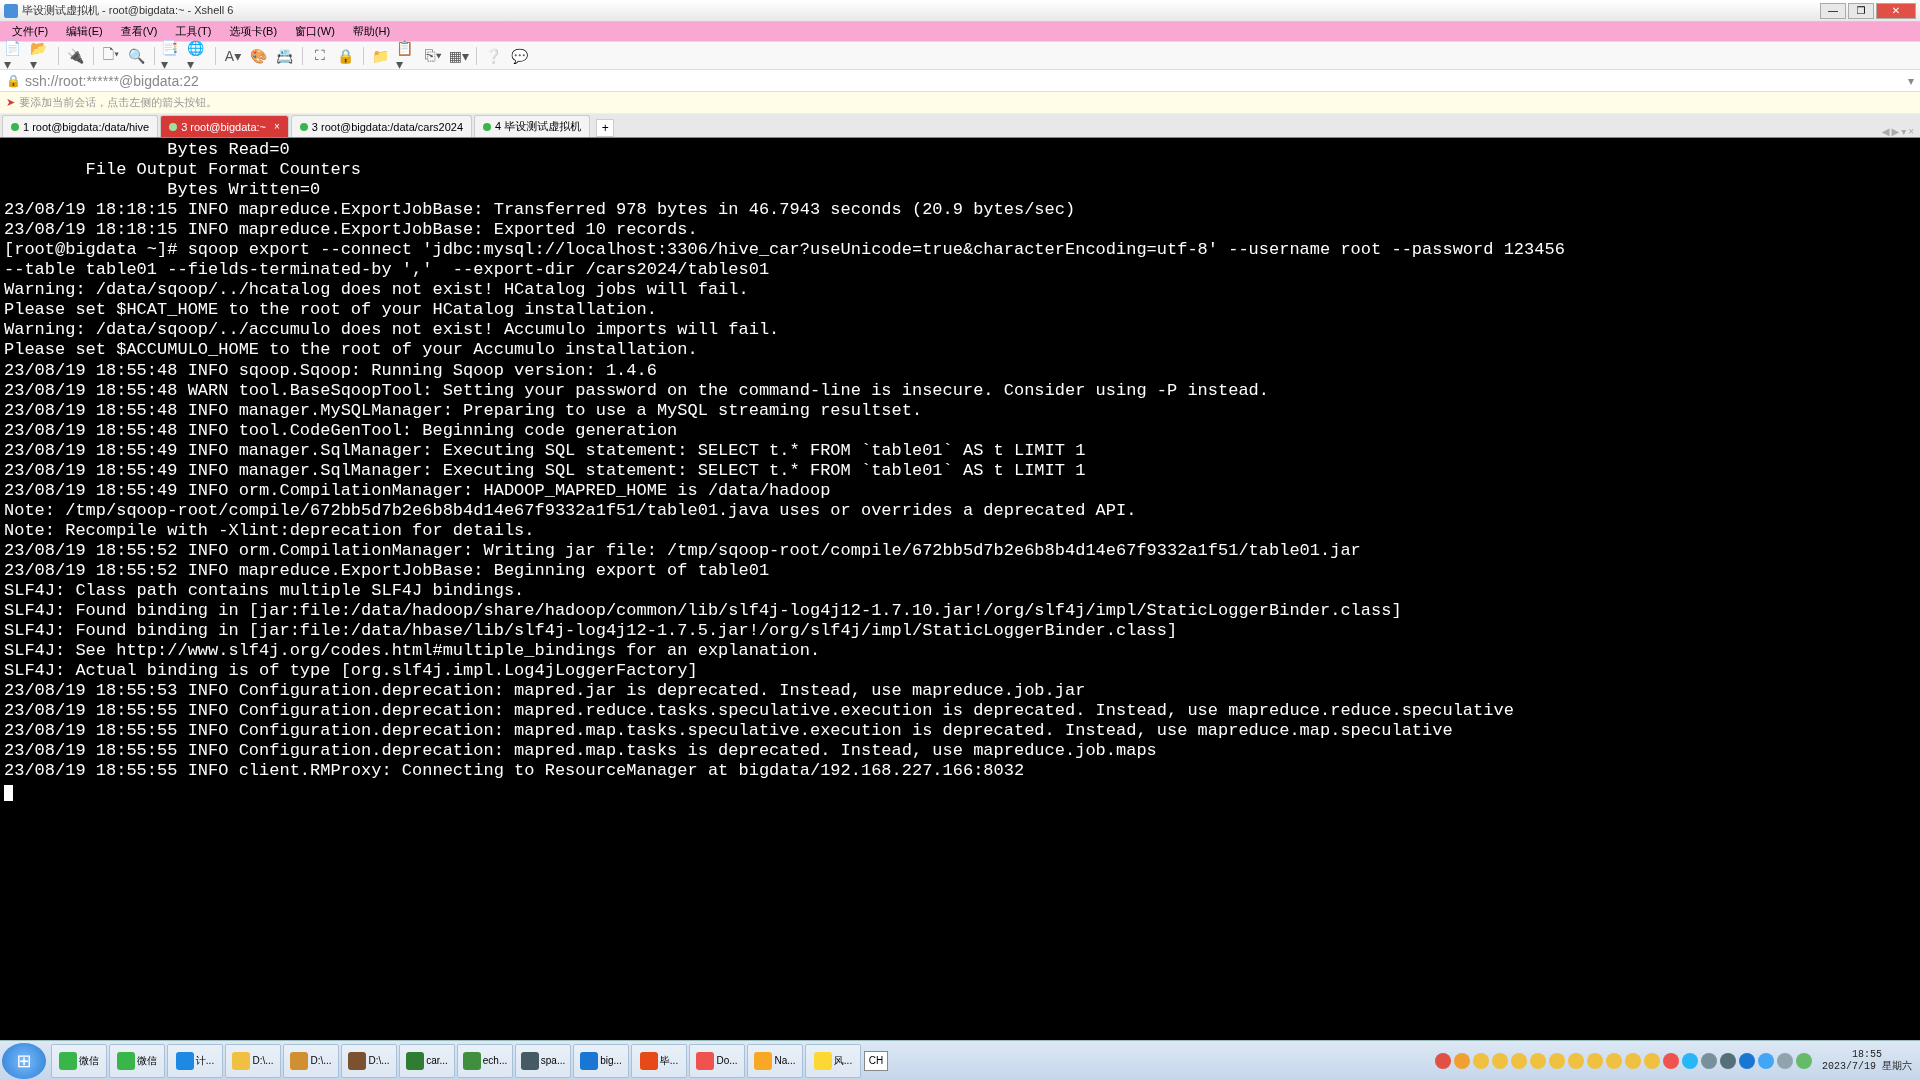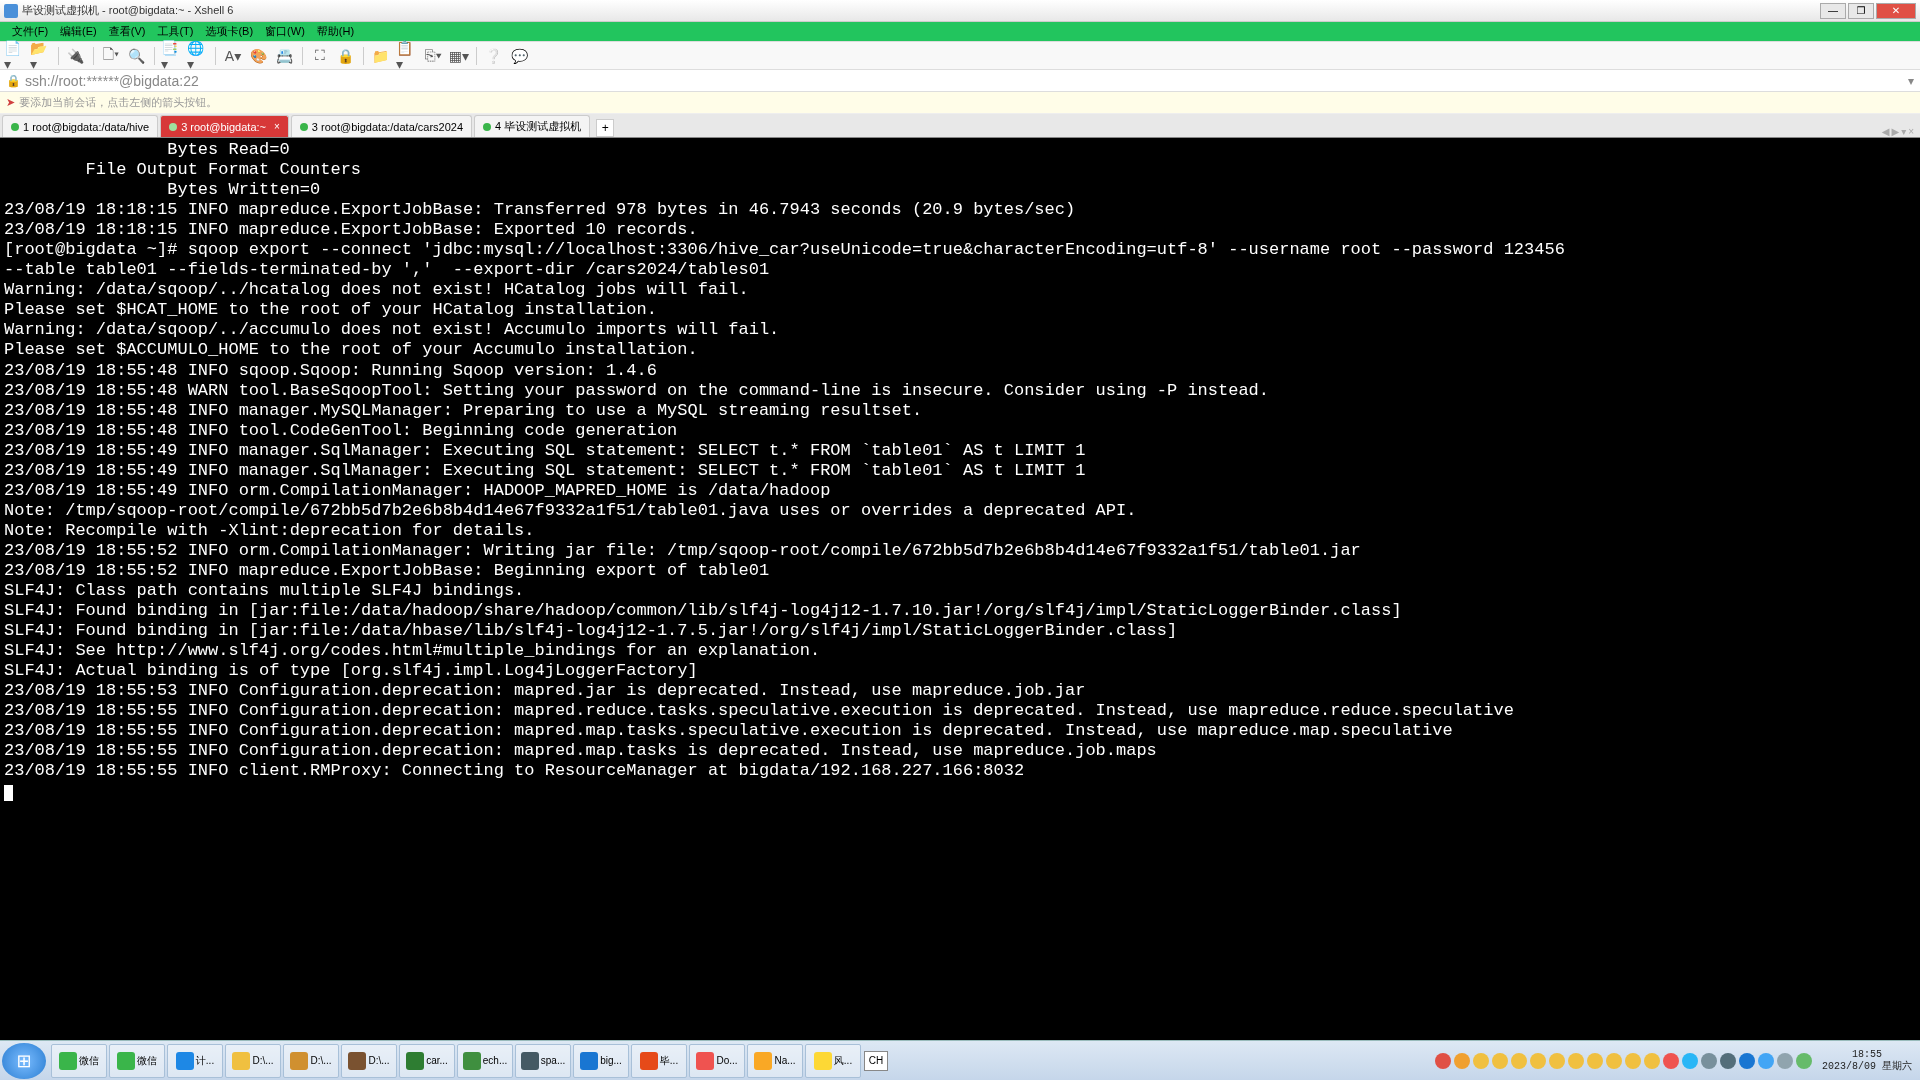--- a/index.html
+++ b/index.html
@@ -7,21 +7,21 @@
 
 
 .title-bar { height: 22px; background: linear-gradient(#fff, #e8e8e8); display: flex; align-items: center; padding: 0 4px; border-bottom: 1px solid #ccc; }
 .title-bar .icon { width: 14px; height: 14px; background: #4a90d9; border-radius: 2px; margin-right: 4px; }
 .title-bar .title { flex: 1; font-size: 11px; color: #333; }
 .win-controls { display: flex; gap: 2px; }
 .win-controls span { width: 26px; height: 16px; display: inline-flex; align-items: center; justify-content: center; border: 1px solid #aaa; background: #e8e8e8; font-size: 10px; cursor: pointer; }
 .win-controls .close { background: #e05045; color: #fff; width: 40px; }
 
 
-.menu-bar { height: 20px; background: #22c55e; display: flex; align-items: center; padding: 0 6px; gap: 0; border-bottom: 1px solid #ddd; }
+.menu-bar { height: 20px; background: #f9a8d4; display: flex; align-items: center; padding: 0 6px; gap: 6px; border-bottom: 1px solid #ddd; }
 .menu-bar span { padding: 2px 6px; font-size: 11px; cursor: pointer; }
 
 
 .toolbar { height: 28px; background: #f8f8f8; display: flex; align-items: center; padding: 0 4px; gap: 4px; border-bottom: 1px solid #ddd; }
 .tbtn { width: 22px; height: 22px; display: inline-flex; align-items: center; justify-content: center; border-radius: 2px; cursor: pointer; font-size: 14px; color: #555; }
 .tsep { width: 1px; height: 18px; background: #ccc; margin: 0 2px; }
 
 
 .addr-bar { height: 22px; background: #fff; display: flex; align-items: center; padding: 0 6px; border-bottom: 1px solid #ddd; gap: 4px; }
 .addr-bar .lock { color: #c0a030; font-size: 12px; }
@@ -279,15 +279,15 @@
     <span class="ti" style="background:#29b6f6"></span>
     <span class="ti" style="background:#78909c"></span>
     <span class="ti" style="background:#546e7a"></span>
     <span class="ti" style="background:#1976d2"></span>
     <span class="ti" style="background:#42a5f5"></span>
     <span class="ti" style="background:#90a4ae"></span>
     <span class="ti" style="background:#66bb6a"></span>
   </div>
   <div class="clock">
     <div>18:55</div>
-    <div>2023/8/09 星期六</div>
+    <div>2023/7/19 星期六</div>
   </div>
 </div>
 
 </body></html>

